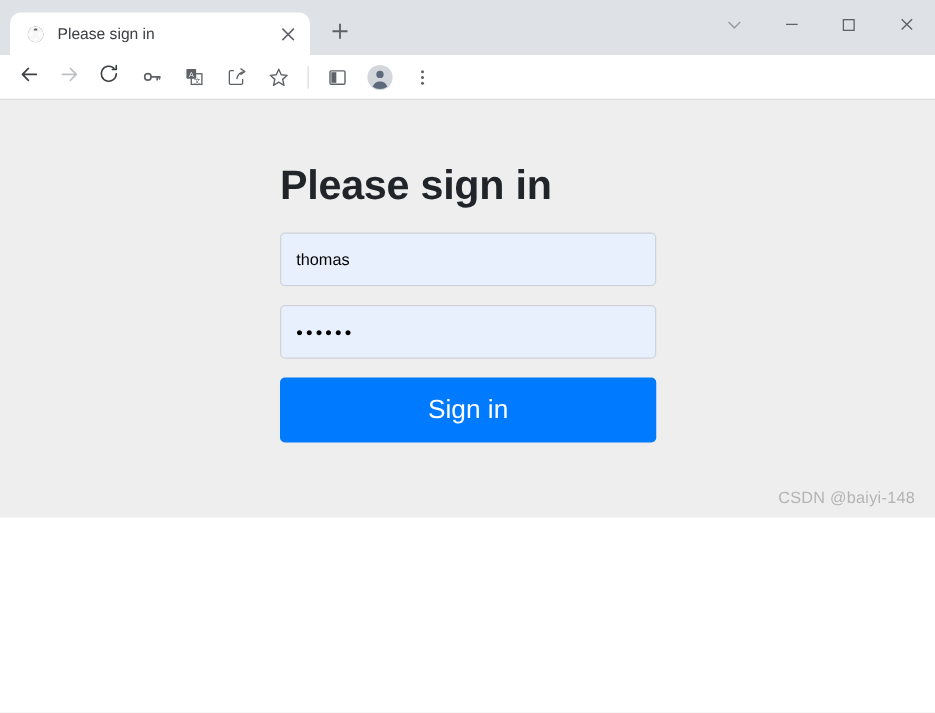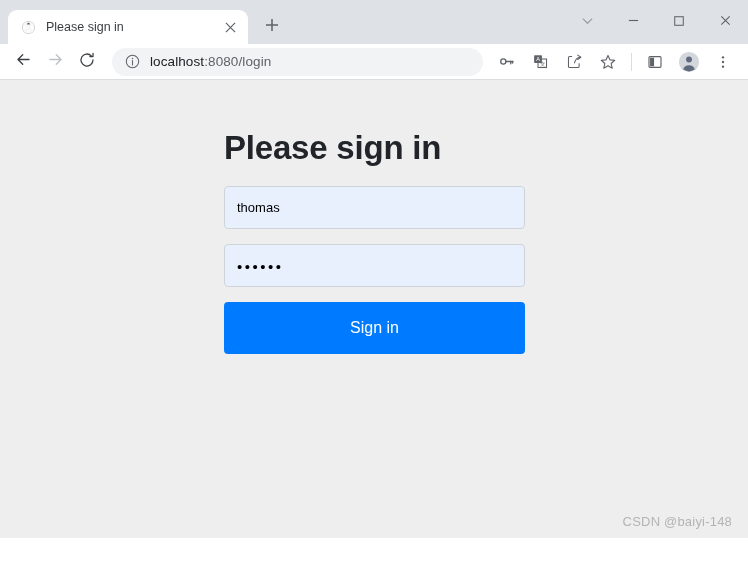--- a/index.html
+++ b/index.html
@@ -11,21 +11,21 @@
   }
 
   body {
     font-family: "Liberation Sans", sans-serif;
     background: #ffffff;
   }
 
   
   .browser-window {
     width: 748px;
-    height: 538px;
+    height: 414px;
     display: flex;
     flex-direction: column;
     position: relative;
   }
 
   
   .tab-strip {
     height: 44px;
     background: #dee1e6;
     display: flex;
@@ -238,21 +238,21 @@
     top: 1px;
   }
 
   .signin-button {
     width: 301px;
     height: 52px;
     background: #007bff;
     border: none;
     border-radius: 4px;
     color: #ffffff;
-    font-size: 16px;
+    font-size: 21px;
     font-family: "Liberation Sans", sans-serif;
     display: flex;
     align-items: center;
     justify-content: center;
     margin-top: 5px;
   }
 
   .watermark {
     position: absolute;
     right: 16px;
@@ -348,30 +348,20 @@
 
     <div class="nav-btn">
       <span>
         <svg width="18" height="18" viewBox="0 0 24 24">
           <path d="M20 12a8 8 0 1 1-2.4-5.7" stroke="#3c4043" stroke-width="1.7" fill="none" stroke-linecap="round"></path>
           <path d="M20 3.2 V7.4 H15.8" stroke="#3c4043" stroke-width="1.7" fill="none" stroke-linecap="round" stroke-linejoin="round"></path>
         </svg>
       </span>
     </div>
 
-    <div class="omnibox">
-      <span class="omnibox-info">
-        <svg width="15" height="15" viewBox="0 0 16 16">
-          <circle cx="8" cy="8" r="6.6" stroke="#5f6368" stroke-width="1.1" fill="none"></circle>
-          <circle cx="8" cy="4.8" r="0.8" fill="#5f6368"></circle>
-          <path d="M8 7 V11.6" stroke="#5f6368" stroke-width="1.1" stroke-linecap="round"></path>
-        </svg>
-      </span>
-      <span class="omnibox-url"><span class="host">localhost</span><span class="path">:8080/login</span></span>
-    </div>
 
     <div class="toolbar-actions">
 
       <div class="tb-icon">
         <svg width="17" height="17" viewBox="0 0 24 24">
           <circle cx="7.5" cy="12" r="3.6" stroke="#5f6368" stroke-width="1.9" fill="none"></circle>
           <path d="M11.1 12 H21" stroke="#5f6368" stroke-width="1.9" stroke-linecap="round"></path>
           <path d="M18 12 V15.2 M20.6 12 V14.2" stroke="#5f6368" stroke-width="1.9" stroke-linecap="round"></path>
         </svg>
       </div>

